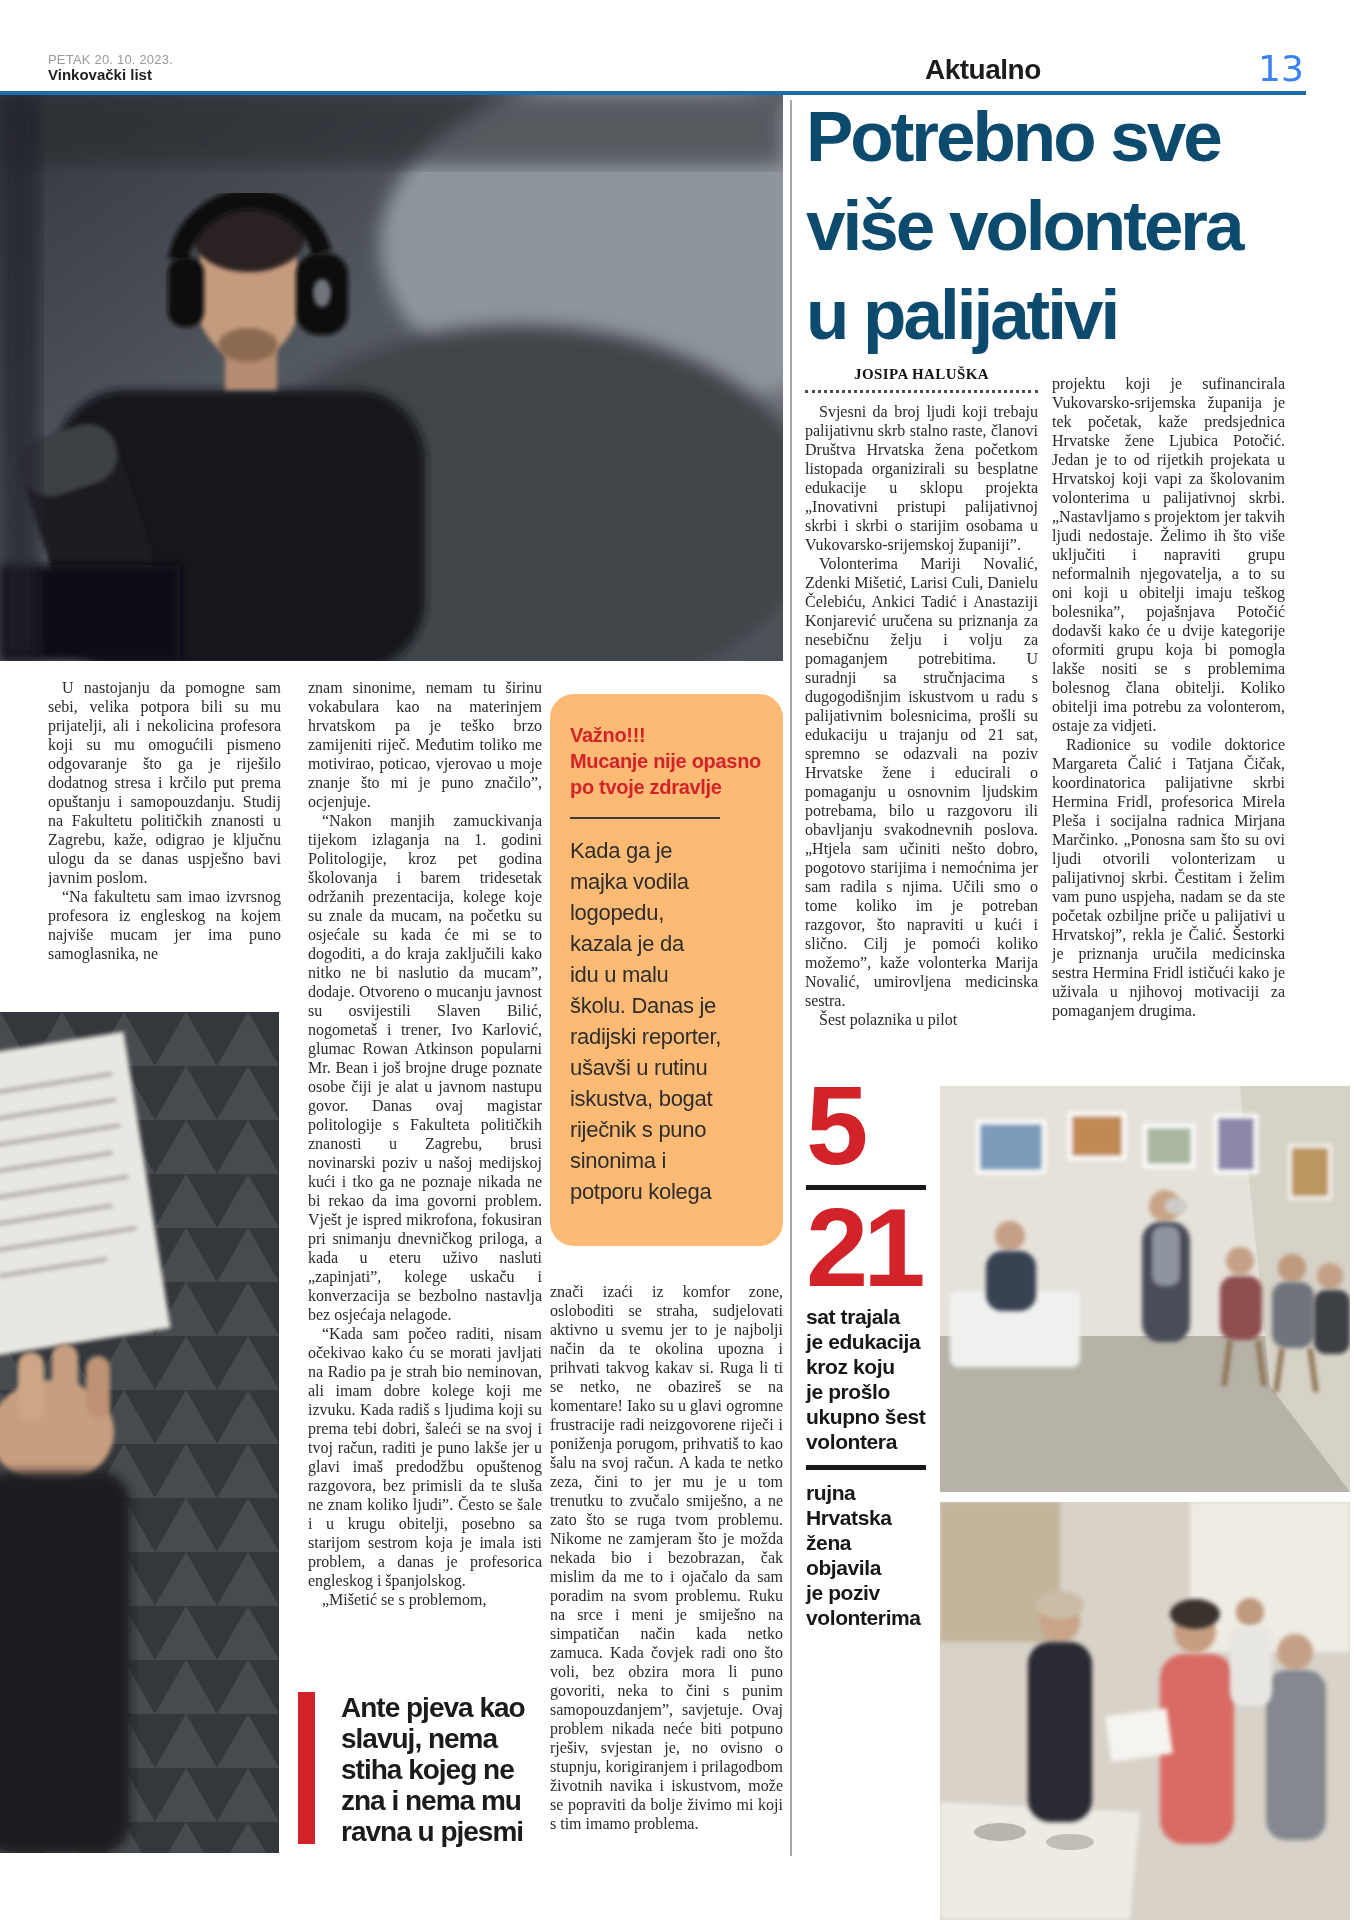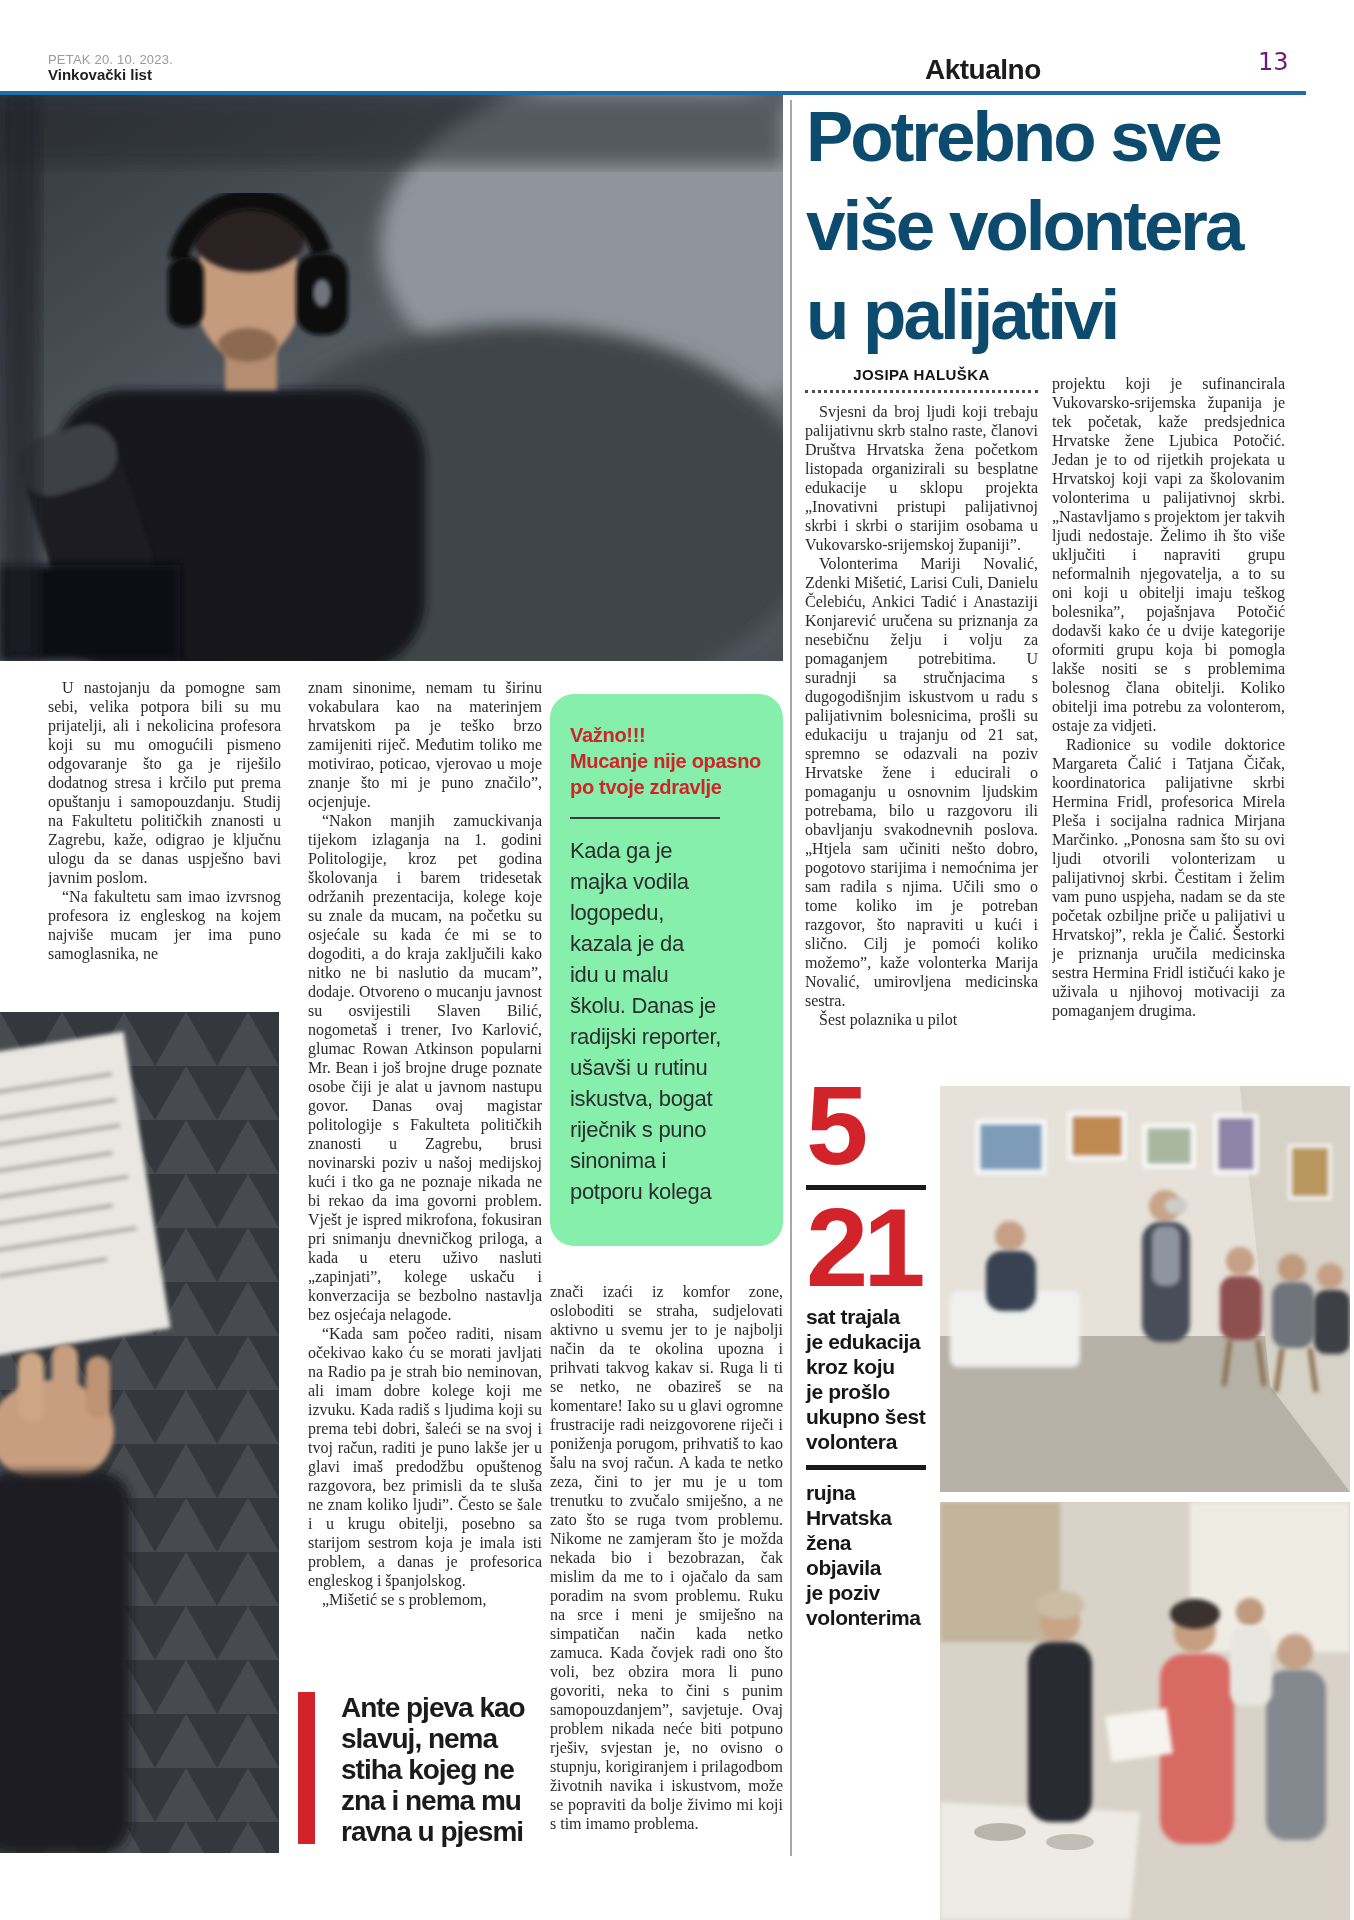--- a/index.html
+++ b/index.html
@@ -3,21 +3,21 @@
 <meta charset="utf-8">
 <style>
   html,body{margin:0;padding:0;}
   body{width:1354px;height:1920px;background:#ffffff;font-family:"Liberation Serif",serif;position:relative;overflow:hidden;}
   .abs{position:absolute;}
   .prel{white-space:pre-line;}
   
   .hdr-date{left:48px;top:52px;font-family:"Liberation Sans",sans-serif;font-size:13px;color:#9a9a9a;letter-spacing:.2px;}
   .hdr-pub{left:48px;top:66px;font-family:"Liberation Sans",sans-serif;font-size:15px;font-weight:700;color:#1f1f1f;}
   .hdr-section{left:925px;top:54px;font-family:"Liberation Sans",sans-serif;font-size:28px;font-weight:700;color:#1c1c1c;letter-spacing:-.5px;}
-  .hdr-page{left:1258px;top:48px;font-family:"DejaVu Sans",sans-serif;font-size:24px;color:#701a75;}
+  .hdr-page{left:1258px;top:48px;font-family:"DejaVu Sans",sans-serif;font-size:36px;color:#3b82f6;}
   .hdr-rule{left:0;top:91px;width:1306px;height:4px;background:#1d6dad;}
   
   .vdiv{left:790px;top:100px;width:2px;height:1756px;background:#a8a8a8;}
   
   .photo{position:absolute;overflow:hidden;background:#4a4f55;}
   .photo svg{display:block;}
   #photo-top{left:0;top:95px;width:783px;height:566px;}
   #photo-foam{left:0;top:1012px;width:279px;height:841px;}
   #photo-w1{left:940px;top:1086px;width:410px;height:406px;}
   #photo-w2{left:940px;top:1502px;width:410px;height:418px;}
@@ -25,29 +25,29 @@
   .col{position:absolute;overflow:hidden;font-size:16px;line-height:19px;color:#2a2a2a;text-align:justify;}
   .col p{margin:0;}
   .col p.indent{text-indent:14px;}
   #l-col1{left:48px;top:678px;width:233px;height:336px;}
   #l-col2{left:308px;top:678px;width:234px;height:990px;}
   #l-col3{left:550px;top:1282px;width:233px;height:575px;}
   #r-colA{left:805px;top:402px;width:233px;height:702px;}
   #r-colB{left:1052px;top:374px;width:233px;height:730px;}
   
   .headline{left:806px;top:92px;width:548px;font-family:"Liberation Sans",sans-serif;font-weight:700;font-size:71px;line-height:89px;letter-spacing:-3px;color:#0c4a6e;}
-  .byline{left:805px;top:366px;width:233px;text-align:center;font-family:Liberation Sans, sans-serif;font-size:15px;font-weight:700;color:#141414;letter-spacing:.4px;}
+  .byline{left:805px;top:366px;width:233px;text-align:center;font-family:Liberation Serif, serif;font-size:15px;font-weight:700;color:#141414;letter-spacing:.4px;}
   .dotted{left:805px;top:390px;width:233px;border-top:3px dotted #4d4d4d;height:0;}
   
   .stats{left:806px;top:1078px;width:128px;font-family:"Liberation Sans",sans-serif;}
   .stat-number{font-size:112px;line-height:96px;font-weight:700;color:#d2232a;letter-spacing:-5px;}
   .stat-caption{margin-top:8px;font-size:21px;line-height:25px;font-weight:700;color:#171717;letter-spacing:-.4px;}
   .stat-divider{width:120px;height:5px;background:#1a1a1a;margin:11px 0 10px 0;}
   
-  .callout{left:550px;top:694px;width:233px;height:552px;background:#86efac;border-radius:24px;box-sizing:border-box;padding:28px 20px;}
+  .callout{left:550px;top:694px;width:233px;height:552px;background:#fdba74;border-radius:24px;box-sizing:border-box;padding:28px 20px;}
   .callout-title{font-family:"Liberation Sans",sans-serif;font-weight:700;font-size:20px;line-height:26px;color:#d2232a;letter-spacing:-.3px;}
   .callout-rule{width:150px;border-top:2px solid #3c3c3c;margin:17px 0 16px 0;height:0;}
   .callout-quote{font-family:"Liberation Sans",sans-serif;font-size:22px;line-height:31px;color:#2d2d2d;letter-spacing:-.3px;}
   
   .pullquote{left:298px;top:1692px;width:245px;display:flex;gap:26px;}
   .pq-bar{width:17px;height:152px;background:#d2232a;flex:0 0 17px;}
   .pq-text{font-family:"Liberation Sans",sans-serif;font-weight:700;font-size:28px;line-height:31px;color:#1b1b1b;letter-spacing:-1px;}
 </style>
 </head>
 <body>

